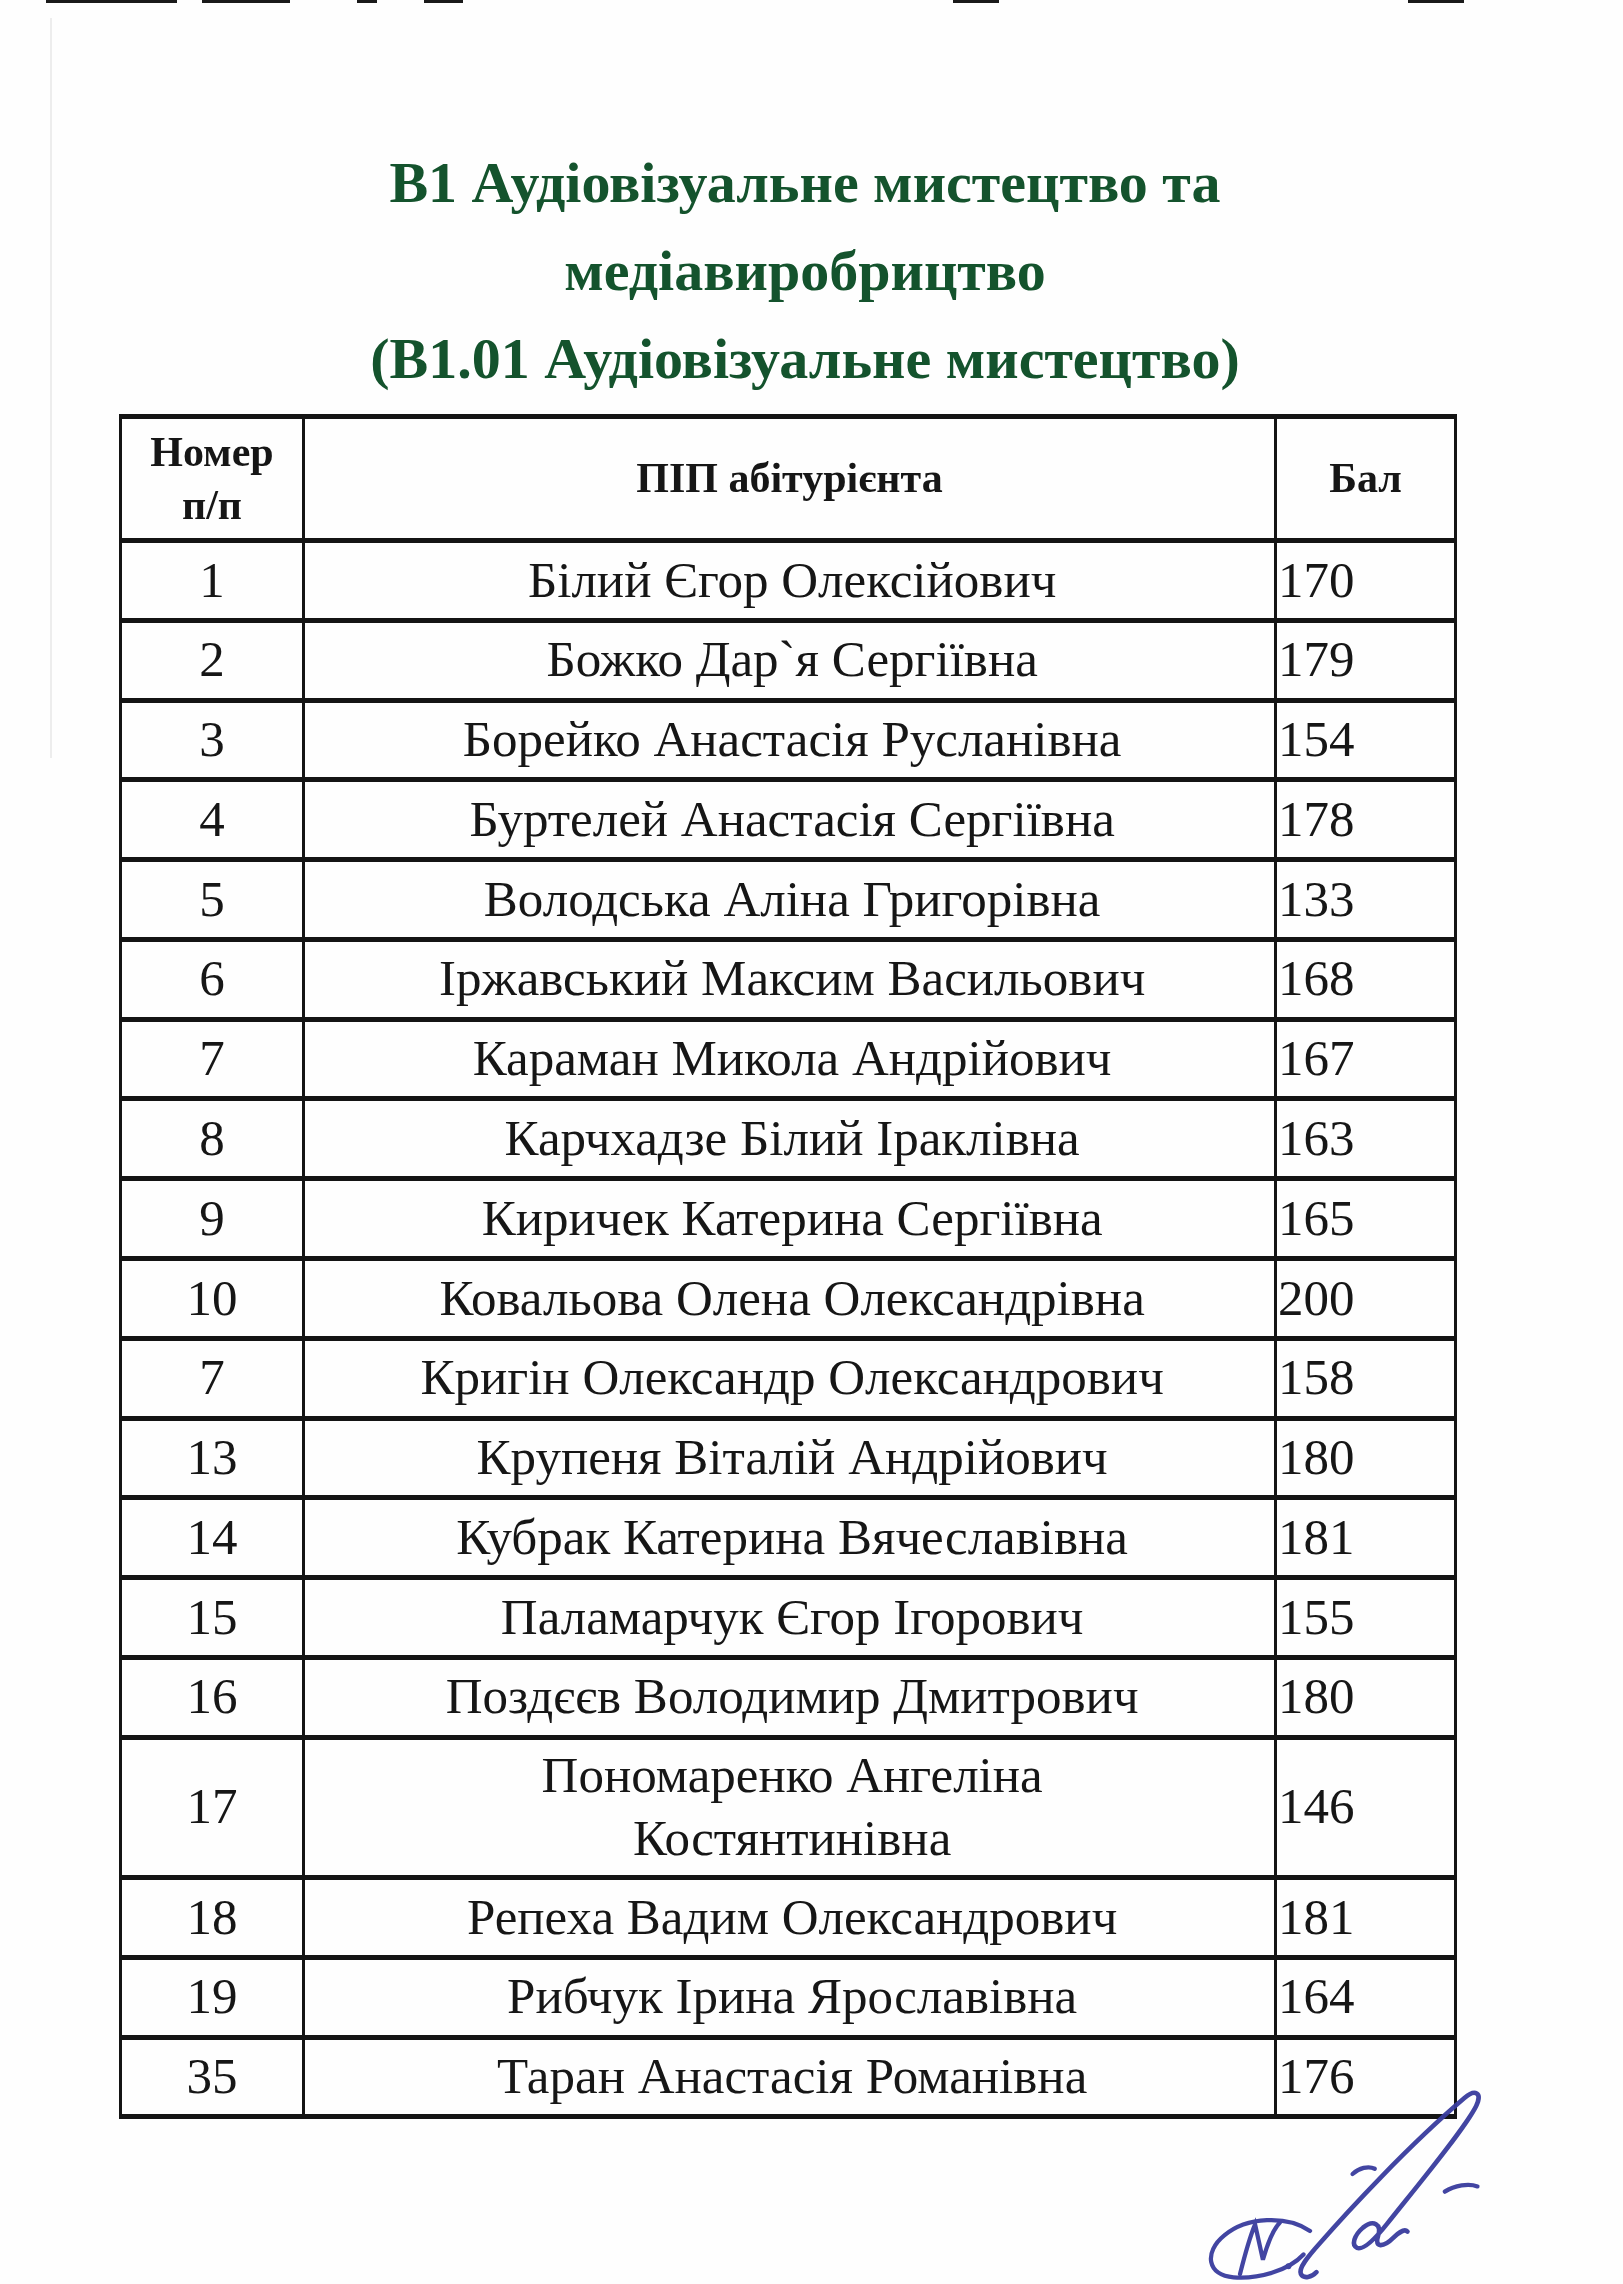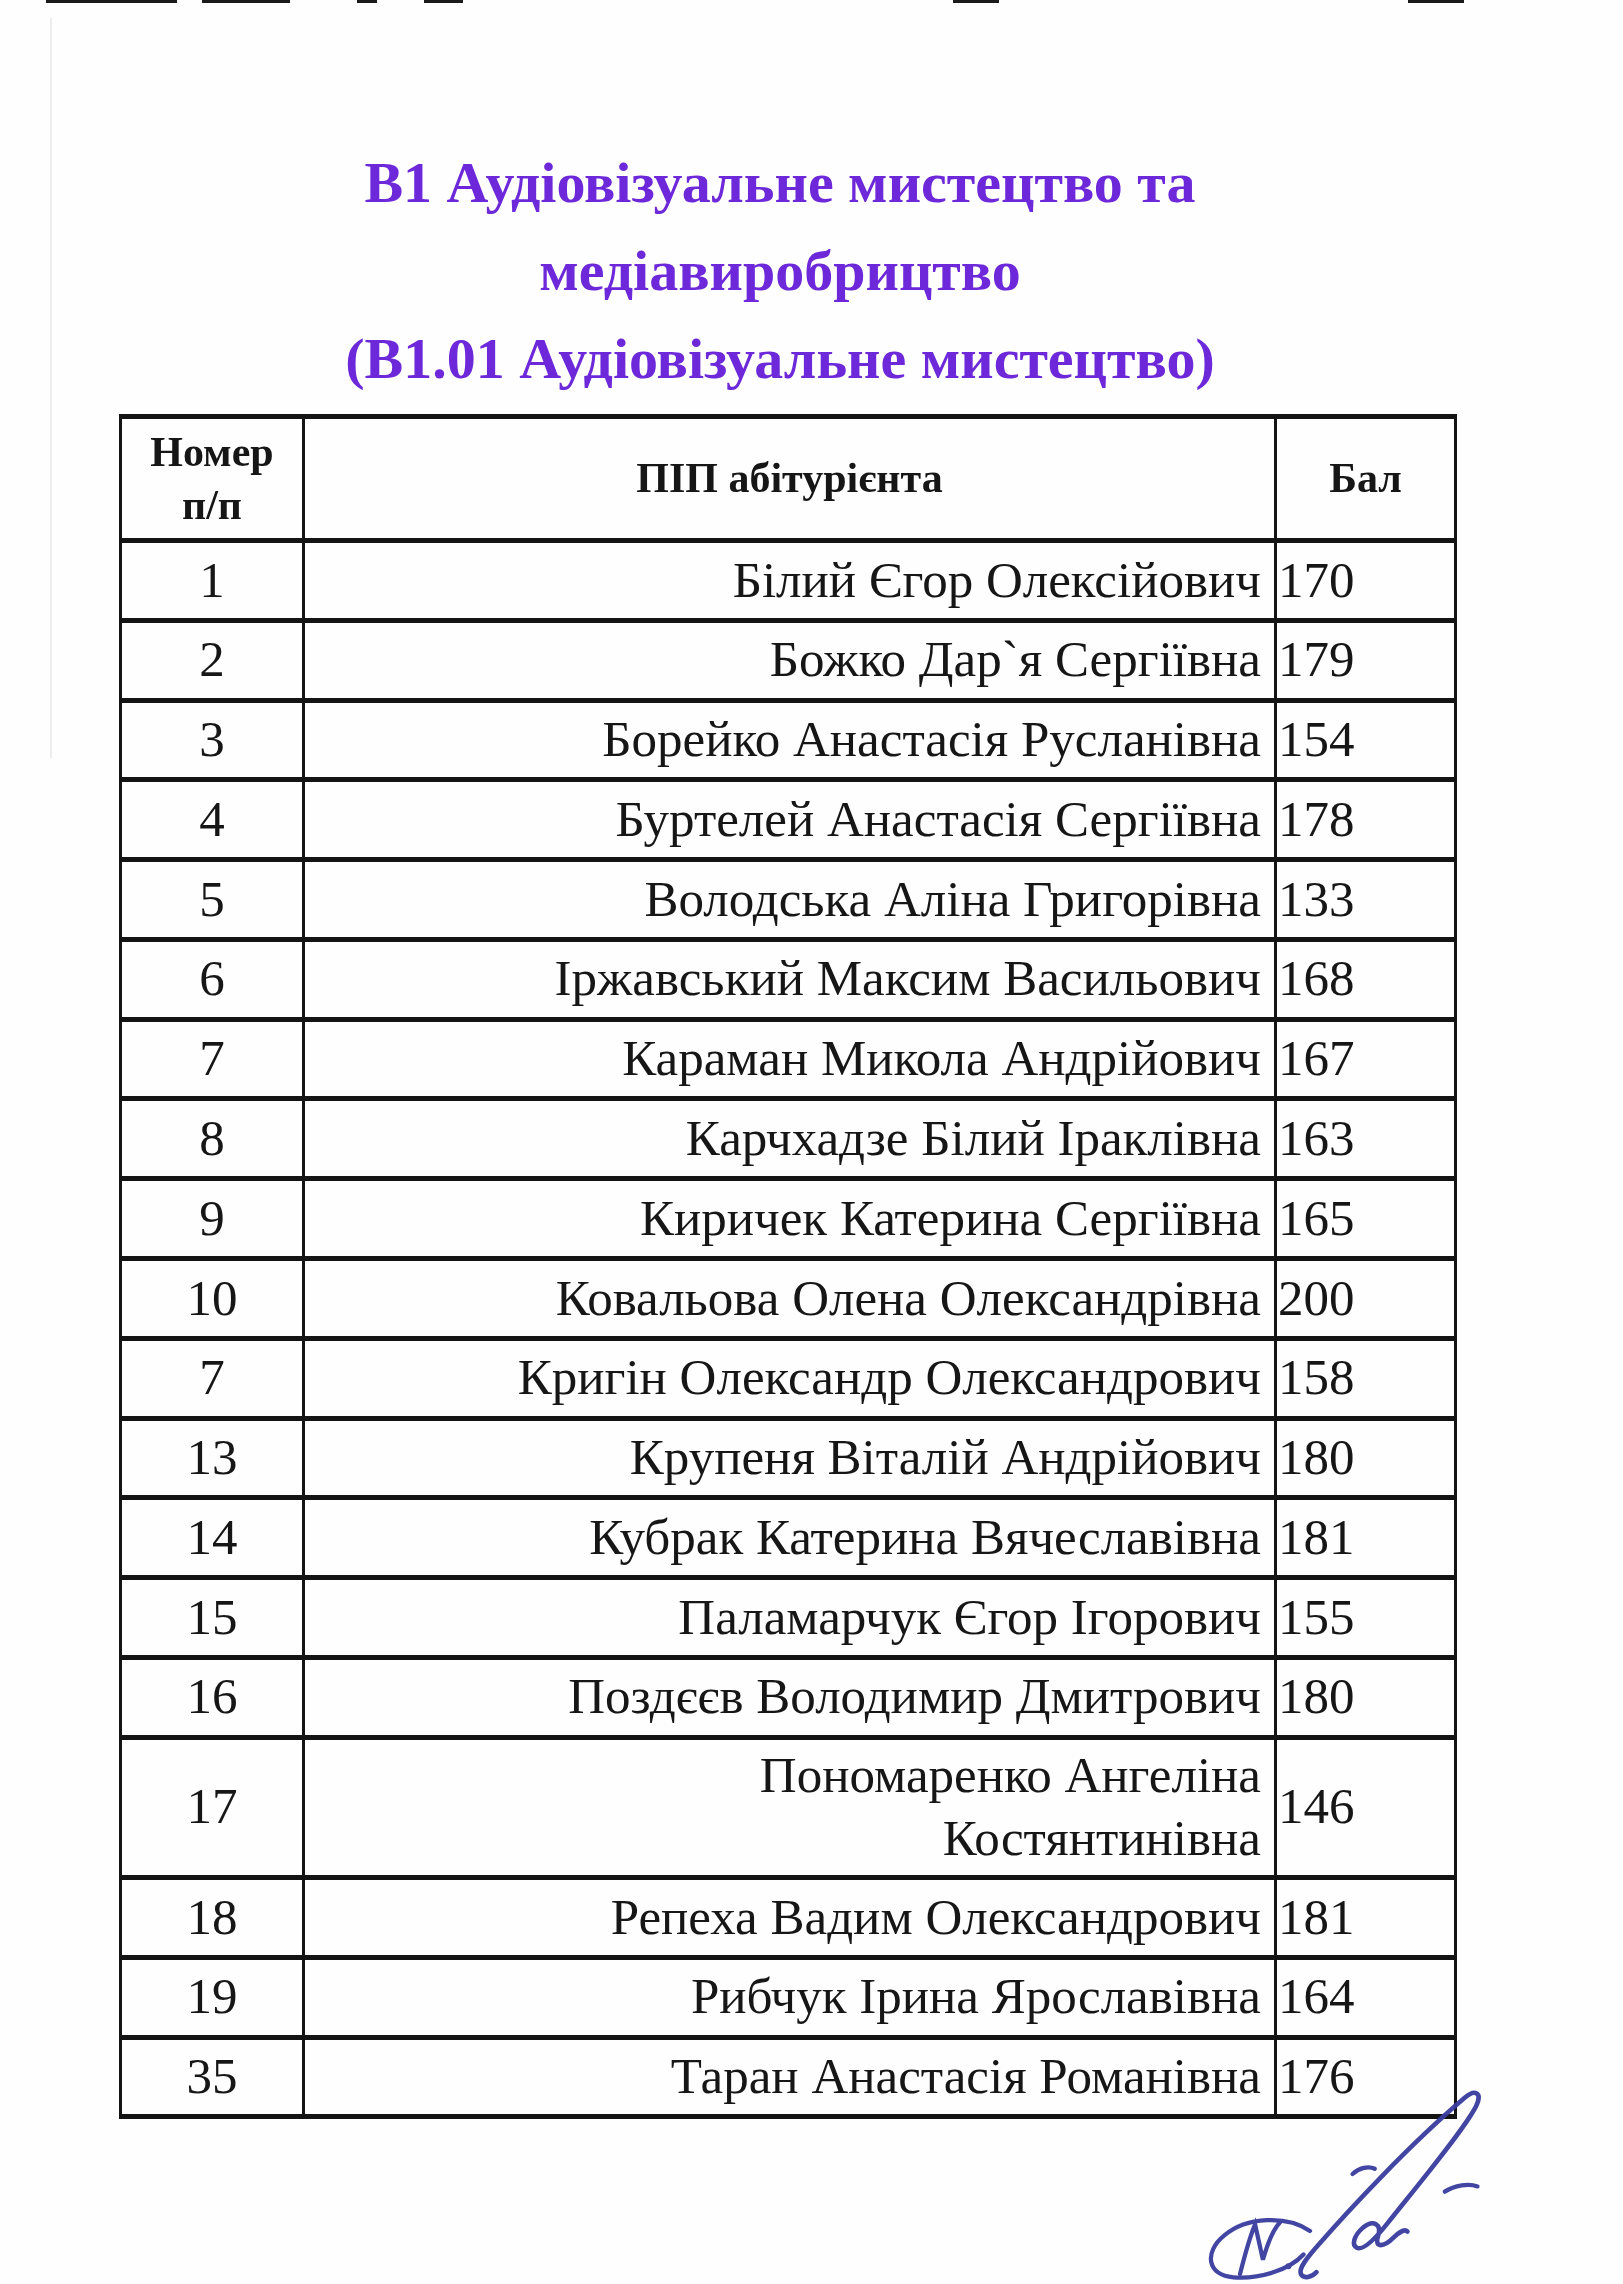--- a/index.html
+++ b/index.html
@@ -6,26 +6,26 @@
   .page{
     position:relative;
     width:1624px;height:2284px;
     background:#fefefe;
     font-family:"Liberation Serif", serif;
     color:#161616;
     overflow:hidden;
   }
   .title{
     position:absolute;
-    top:139px;left:112px;width:1336px;
+    top:139px;left:137px;width:1336px;
     text-align:center;
     font-weight:700;
     font-size:58px;
     line-height:88px;
-    color:#6d28d9;
+    color:#14532d;
   }
   .title .tline{display:block;}
   table.scores{
     position:absolute;
     top:414px;left:119px;
     width:1336px;
     border-collapse:collapse;
     table-layout:fixed;
   }
   .scores th,.scores td{
@@ -42,21 +42,21 @@
     text-align:center;
     height:117px;
     white-space:pre-line;
   }
   .scores td{
     font-size:51px;
     line-height:1.25;
     height:67px;
   }
   .c-num{text-align:center;}
-  .c-name{text-align:right;padding:3.9px 13px 3.9px 18.3px;white-space:pre-line;}
+  .c-name{text-align:center;padding:3.9px 13px 3.9px 18.3px;white-space:pre-line;}
   .c-score{text-align:left;}
   .artifact{position:absolute;background:#1a1a1a;}
   .faint-line{position:absolute;background:#ededed;}
   .signature{position:absolute;left:1189px;top:2079px;}
 </style>
 </head>
 <body>
 
 <div class="page">
 

